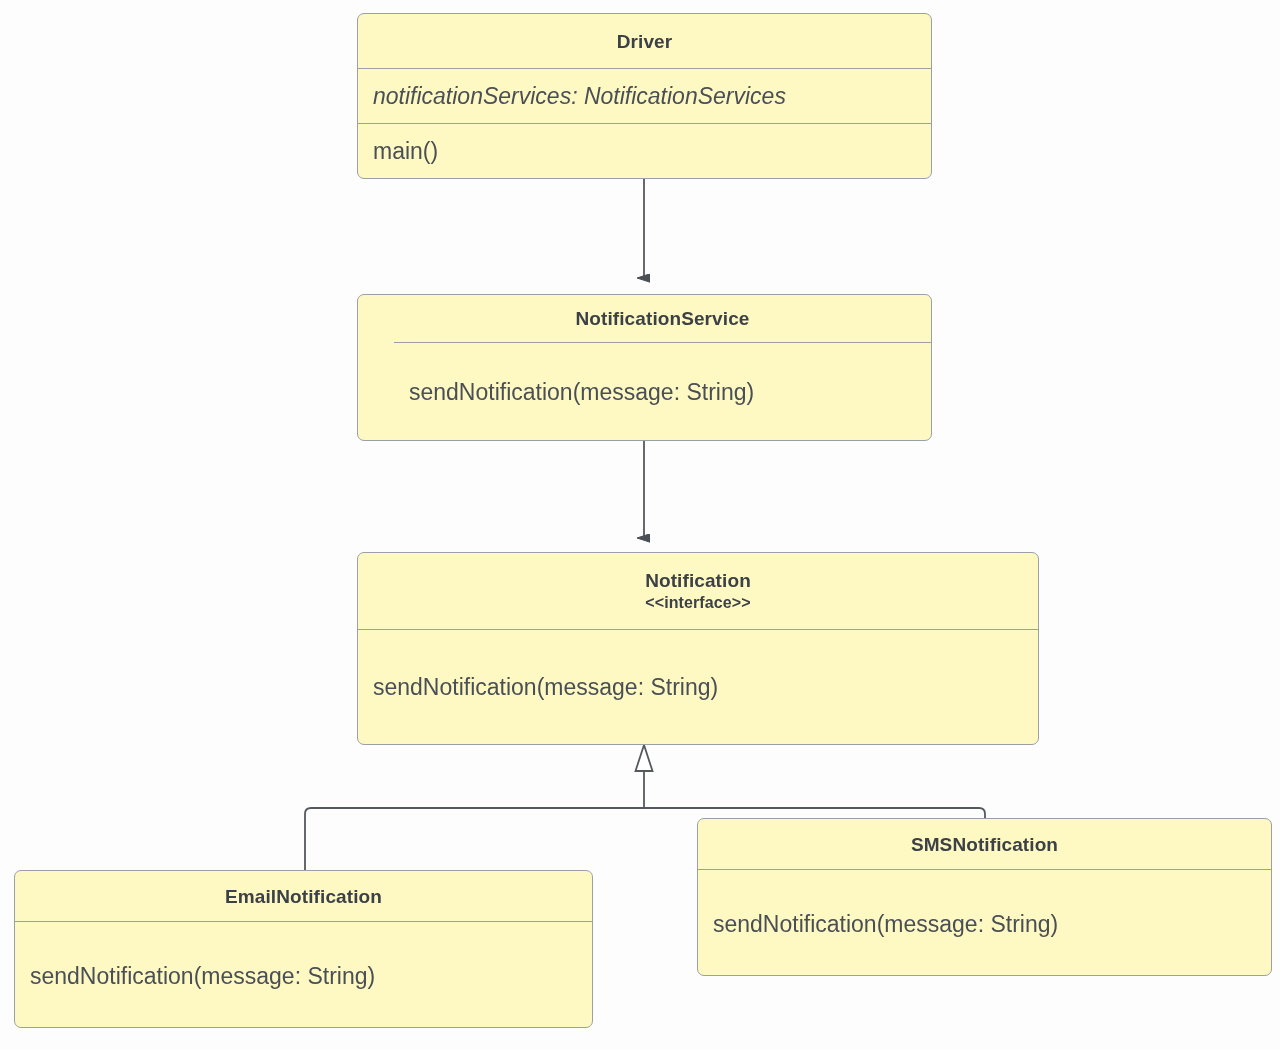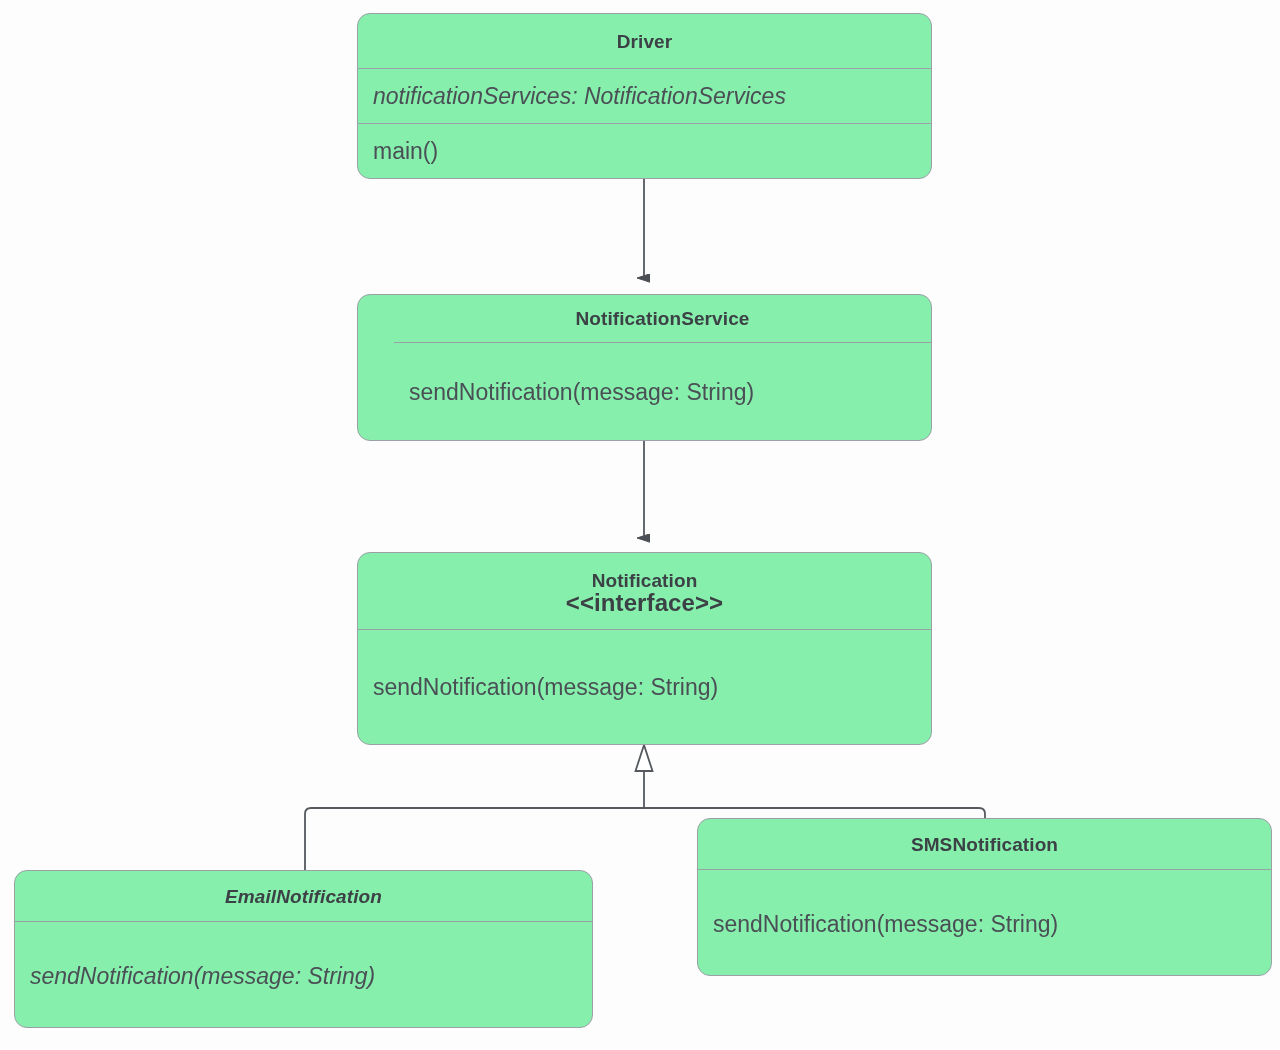--- a/index.html
+++ b/index.html
@@ -22,23 +22,23 @@
     position: absolute;
     left: 0;
     top: 0;
     width: 1280px;
     height: 1050px;
     pointer-events: none;
   }
   .uml-class {
     position: absolute;
     box-sizing: border-box;
-    background: #86efac;
+    background: #fef9c3;
     border: 1.4px solid #9aa0a6;
-    border-radius: 13px;
+    border-radius: 7px;
     overflow: hidden;
   }
   .uml-header {
     box-sizing: border-box;
     border-bottom: 1.4px solid #9aa0a6;
     display: flex;
     flex-direction: column;
     align-items: center;
     justify-content: center;
     text-align: center;
@@ -57,21 +57,21 @@
     font-size: 23px;
     line-height: 28px;
     white-space: nowrap;
   }
   .uml-section.divided {
     border-bottom: 1.4px solid #9aa0a6;
     font-style: italic;
   }
   .stereotype {
     font-weight: bold;
-    font-size: 24px;
+    font-size: 16px;
     line-height: 22px;
   }
 </style>
 </head>
 <body>
 
 <div id="diagram">
 
   <svg id="edges" viewBox="0 0 1280 1050" width="1280" height="1050">
     <defs>
@@ -112,31 +112,31 @@
 
   <div class="uml-class" style="left:357px; top:294px; width:575px; height:147px;padding-left:36px;">
     <div class="uml-header" style="height:48px;">
       <span>NotificationService</span>
     </div>
     <div class="uml-section" style="height:97px;">
       <span>sendNotification(message: String)</span>
     </div>
   </div>
 
-  <div class="uml-class" style="left:357px; top:552px; width:575px; height:193px;">
+  <div class="uml-class" style="left:357px; top:552px; width:682px; height:193px;">
     <div class="uml-header" style="height:77px;">
       <span>Notification</span>
       <span class="stereotype">&lt;&lt;interface&gt;&gt;</span>
     </div>
     <div class="uml-section" style="height:114px;">
       <span>sendNotification(message: String)</span>
     </div>
   </div>
 
-  <div class="uml-class" style="left:14px; top:870px; width:579px; height:158px;font-style:italic;">
+  <div class="uml-class" style="left:14px; top:870px; width:579px; height:158px;">
     <div class="uml-header" style="height:51px;">
       <span>EmailNotification</span>
     </div>
     <div class="uml-section" style="height:107px;">
       <span>sendNotification(message: String)</span>
     </div>
   </div>
 
   <div class="uml-class" style="left:697px; top:818px; width:575px; height:158px;">
     <div class="uml-header" style="height:51px;">

